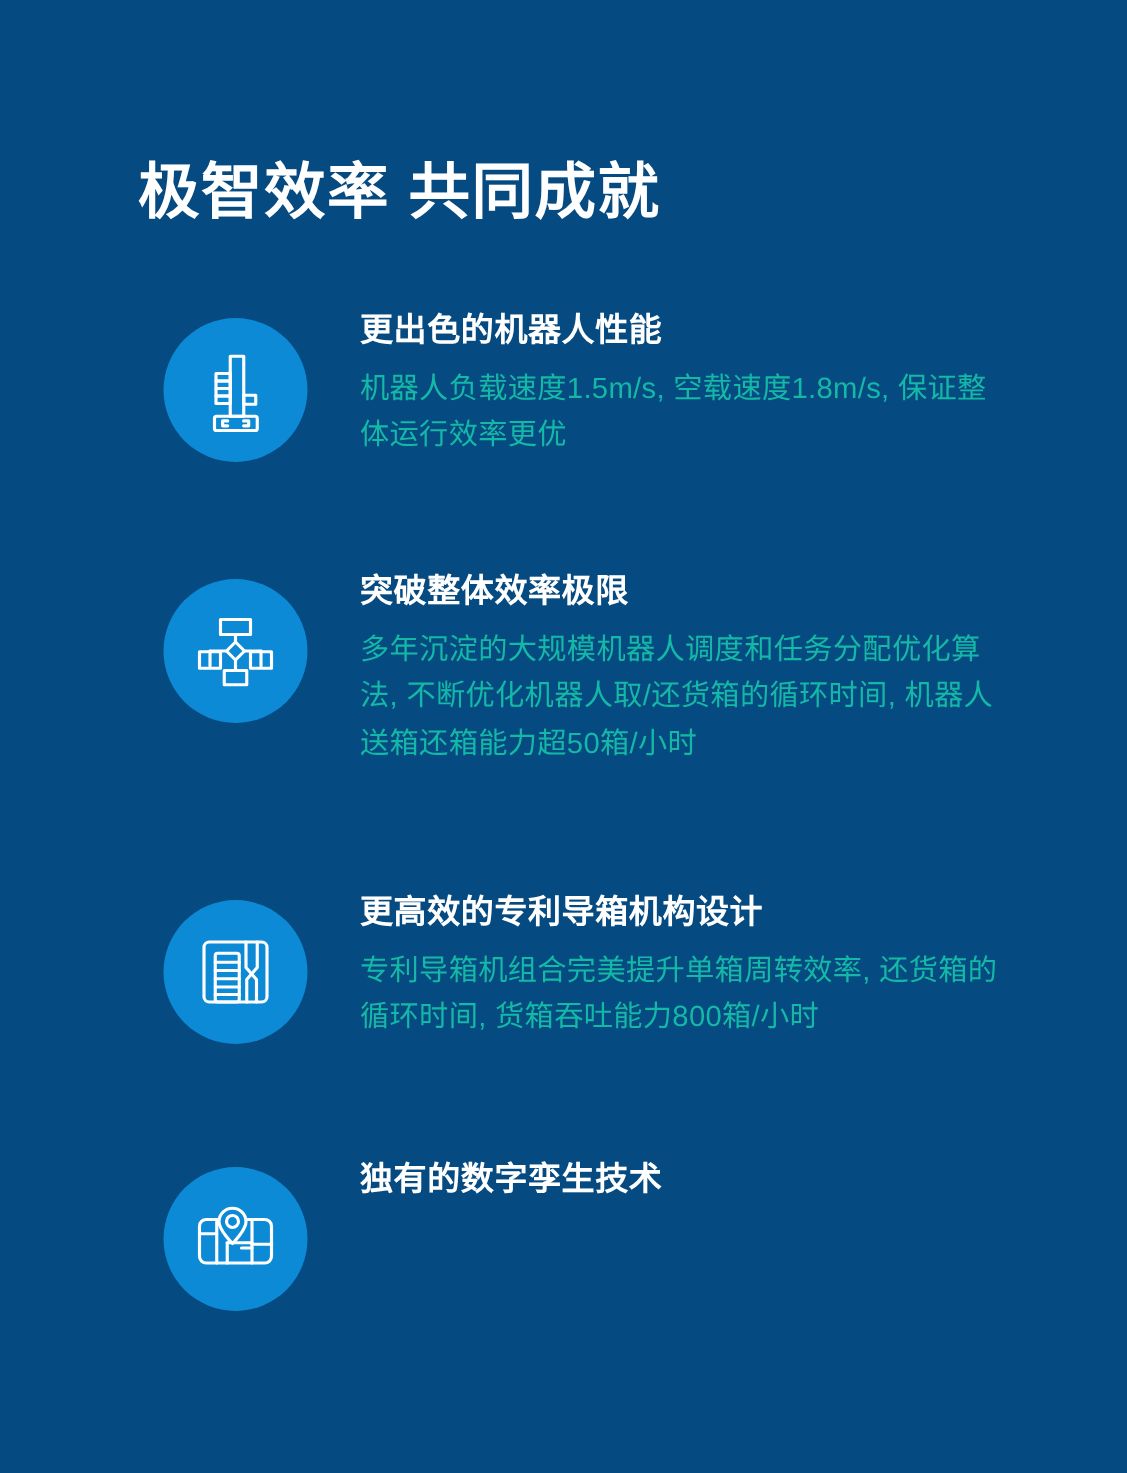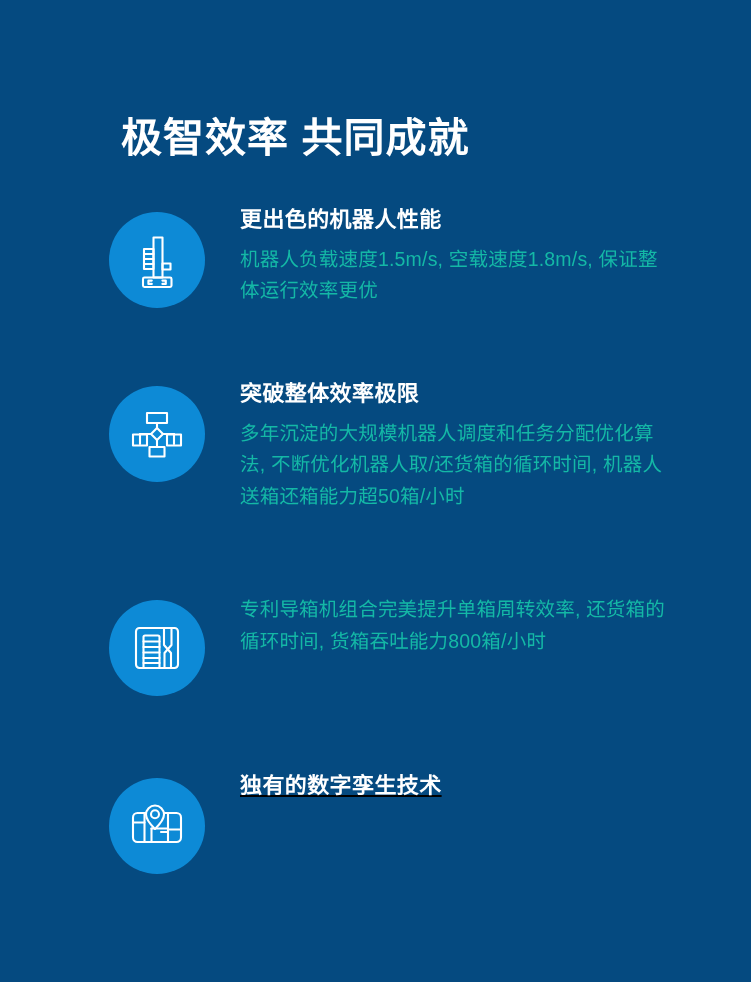--- a/index.html
+++ b/index.html
@@ -21,28 +21,27 @@
     position: relative;
     width: 751px;
     height: 982px;
     box-sizing: border-box;
   }
 
   
   .page-title {
     position: absolute;
     left: 92px;
-    top: 86px;
+    top: 76px;
     color: #ffffff;
     font-size: 41px;
     font-weight: bold;
     letter-spacing: 1px;
     line-height: 1.25;
     white-space: nowrap;
-    margin-left: 29px;
   }
 
   
   .feature-list {
     position: absolute;
     left: 0;
     top: 196px;
     width: 751px;
   }
 
@@ -50,21 +49,21 @@
     position: relative;
     display: flex;
     align-items: flex-start;
     padding-left: 109px;
     box-sizing: border-box;
   }
 
   .feature-row.r1 { height: 174px; }
   .feature-row.r2 { height: 214px; }
   .feature-row.r3 { height: 178px; }
-  .feature-row.r4 { height: 160px; text-decoration: underline; }
+  .feature-row.r4 { height: 160px; }
 
   .icon-badge {
     flex: 0 0 auto;
     width: 96px;
     height: 96px;
     border-radius: 50%;
     background: #0d8ad6;
     display: flex;
     align-items: center;
     justify-content: center;
@@ -160,20 +159,21 @@
           <path d="M16.5 23.5h16"></path>
           <path d="M16.5 29h16"></path>
           <path d="M16.5 34.5h16"></path>
           <path d="M16.5 40h16"></path>
           <path d="M16.5 45h16"></path>
           <path d="M37 10v17l7 8v15"></path>
           <path d="M44.5 10v17l-7 8v15"></path>
         </svg>
       </div>
       <div class="feature-text">
+        <div class="feature-title">更高效的专利导箱机构设计</div>
         <div class="feature-desc">专利导箱机组合完美提升单箱周转效率, 还货箱的循环时间, 货箱吞吐能力800箱/小时</div>
       </div>
     </div>
 
     <div class="feature-row r4">
       <div class="icon-badge">
         <svg width="60" height="60" viewBox="0 0 60 60" fill="none" stroke="#ffffff" stroke-width="2.1" stroke-linejoin="round" stroke-linecap="round">
           <rect x="6" y="17" width="48" height="29" rx="4.5"></rect>
           <path d="M17.5 17v29"></path>
           <path d="M41 17v29"></path>

